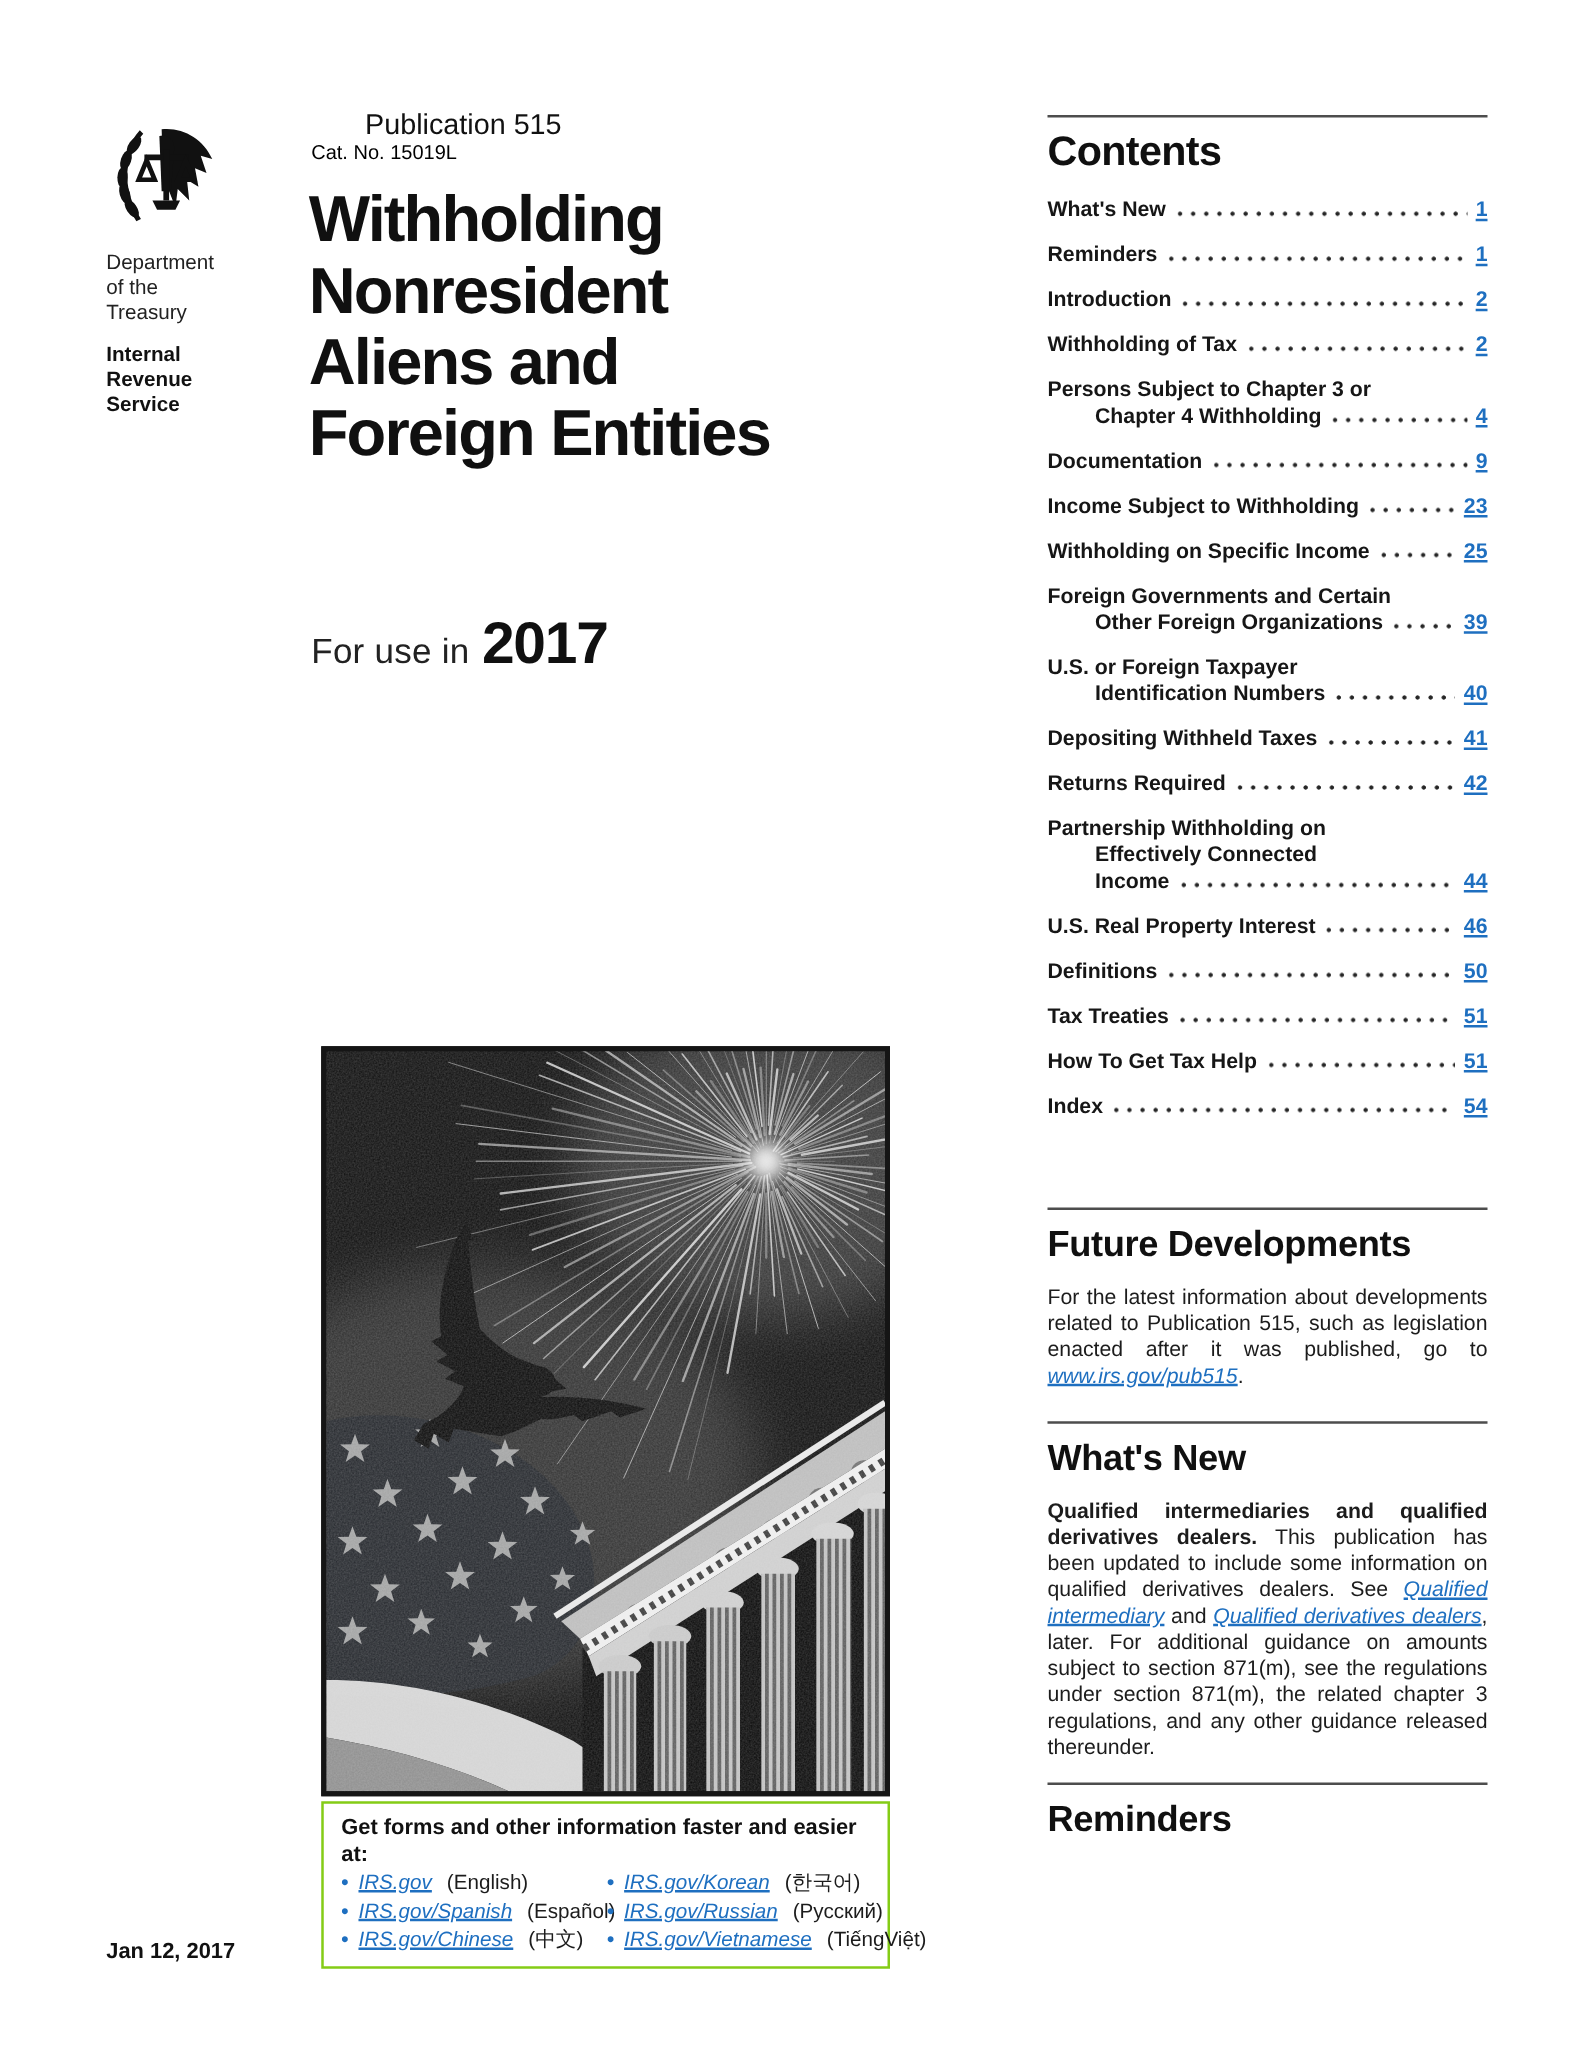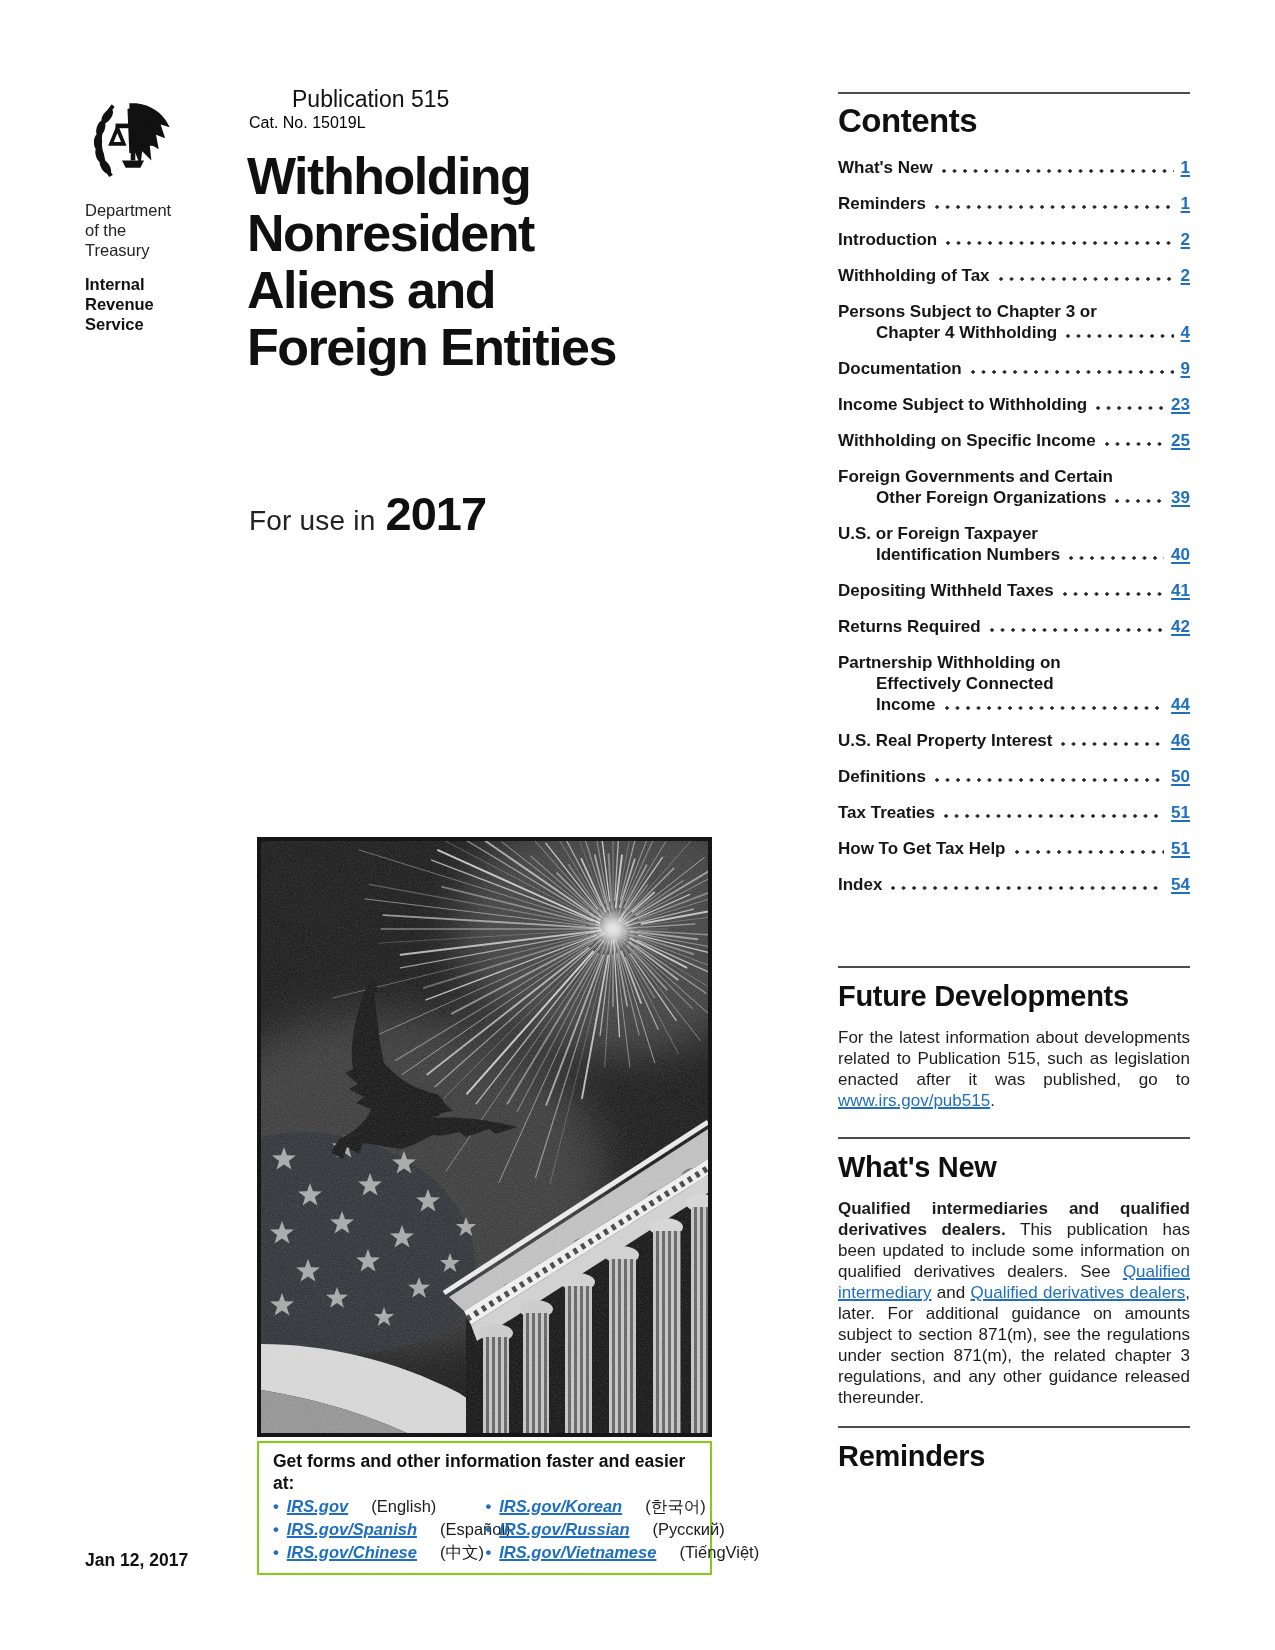--- a/index.html
+++ b/index.html
@@ -32,22 +32,22 @@
   .photo svg{display:block;}
   .formsbox{
     position:absolute; left:257px; top:1441px; width:455px; box-sizing:border-box;
     border:2px solid #84cc16; background:#fff; padding:7px 12px 9px 14px;
   }
   .formsbox .fh{font-size:17.5px; font-weight:bold; line-height:22px; color:#111;}
   .fcols{display:flex; margin-top:1px;}
   .fcol{width:50%;}
   .fitem{display:flex; align-items:baseline; line-height:23px; font-size:16.5px; white-space:nowrap;}
   .fbull{color:#1e6fc0; margin-right:8px; font-weight:bold;}
-  .flink{color:#1e6fc0; font-weight:bold; font-style:italic; text-decoration:underline; text-decoration-thickness:1.5px;}
-  .flang{margin-left:23px; color:#1c1c1c;}
+  .flink{color:#1e6fc0; font-weight:normal; font-style:italic; text-decoration:underline; text-decoration-thickness:1.5px;}
+  .flang{margin-left:12px; color:#1c1c1c;}
   
   .rcol{position:absolute; left:838px; top:88px; width:352px;}
   .rule{border:0; border-top:2px solid #4d4d4d; margin:0;}
   .rule.r1{margin-top:4px;}
   .rule.r2{margin-top:71px;}
   .rule.r3{margin-top:26px;}
   .rule.r4{margin-top:18px;}
   h1.contents{font-size:33px; line-height:38px; margin:8px 0 0; color:#101010; letter-spacing:-0.5px;}
   .toc{margin-top:17px;}
   .toc-entry{margin-bottom:15px; font-size:17px; line-height:21px; font-weight:bold; color:#161616;}
@@ -57,21 +57,21 @@
   .toc-last{white-space:nowrap;}
   .lead{
     flex:1 1 auto; height:4px; min-width:14px; margin:0 7px 0 9px; align-self:baseline;
     background-image:radial-gradient(circle at 2px 2px, #262626 1.45px, rgba(0,0,0,0) 1.95px);
     background-size:10.5px 4px; background-repeat:repeat-x; background-position:left bottom;
   }
   .pgnum a{color:#1e6fc0; text-decoration:underline; text-decoration-thickness:1.8px; text-underline-offset:2px; font-weight:bold;}
   h2.sect{font-size:29px; line-height:36px; margin:10px 0 0; color:#101010; letter-spacing:-0.3px;}
   .para{margin-top:13px; font-size:17px; line-height:21px; text-align:justify; color:#1c1c1c;}
   .para .lead-bold{font-weight:bold;}
-  .para a.art{color:#1e6fc0; text-decoration:underline; text-decoration-thickness:1.5px;}
+  .para a.art{color:#1e6fc0; font-style:italic; text-decoration:underline; text-decoration-thickness:1.5px;}
   
   .footer-date{position:absolute; left:85px; top:1550px; font-size:17.5px; font-weight:bold; color:#111;}
 </style>
 </head>
 <body>
 
 <div class="page">
 
   <div class="agency">
     <svg class="logo" viewBox="0 0 100 100" aria-hidden="true">

